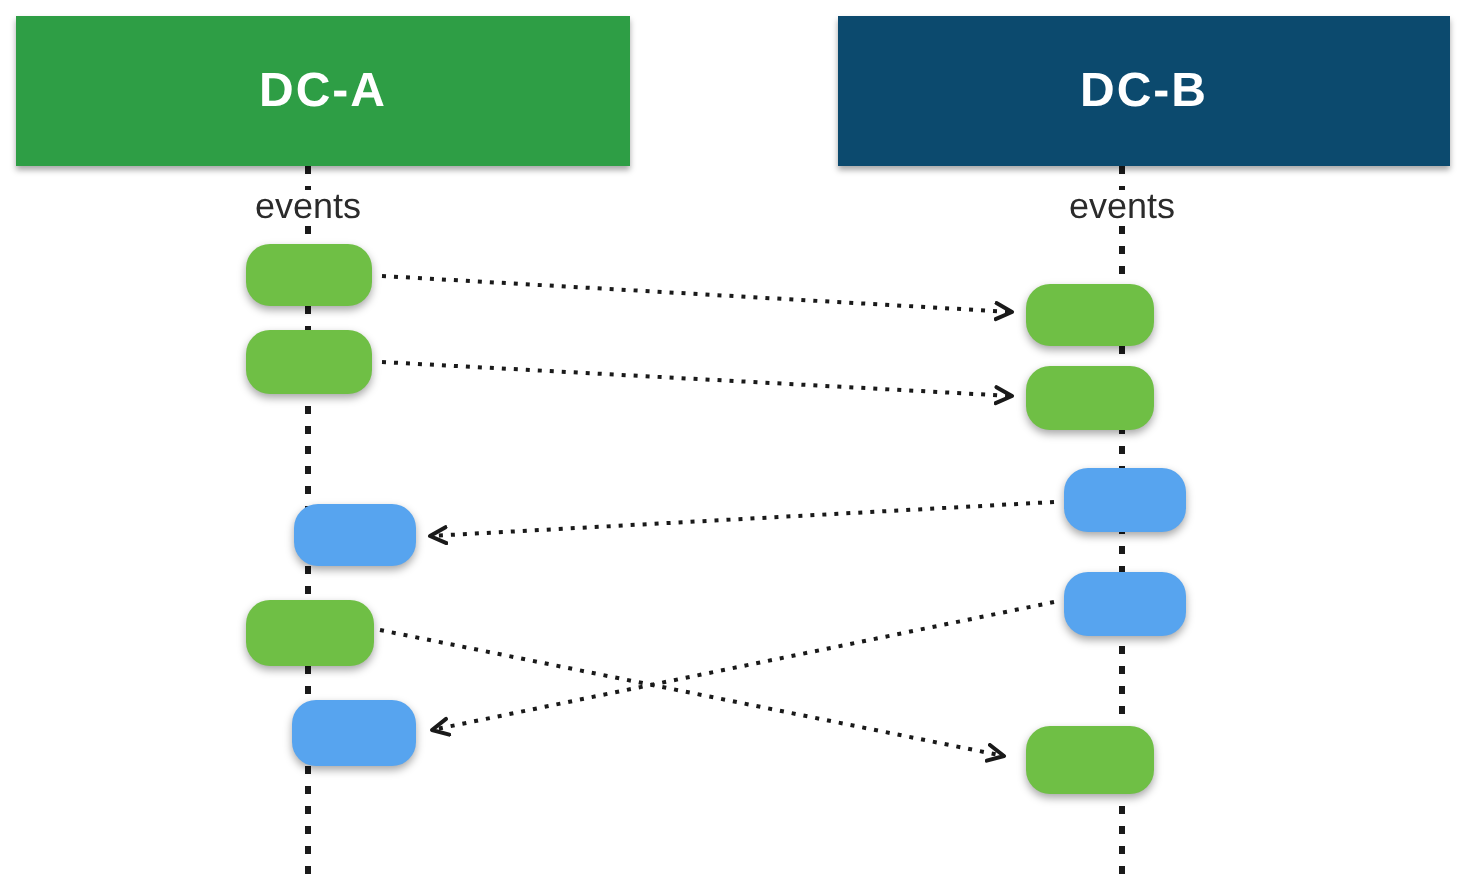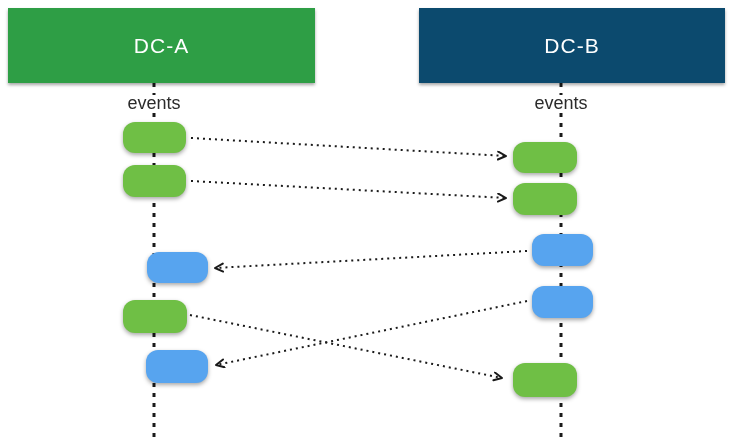--- a/index.html
+++ b/index.html
@@ -13,22 +13,22 @@
   #diagram { position: absolute; inset: 0; width: 735px; height: 439px; }
   #links { position: absolute; left: 0; top: 0; z-index: 1; }
   .actor-header {
     position: absolute;
     z-index: 3;
     display: flex; align-items: center; justify-content: center;
     box-shadow: 0 2px 3px rgba(0,0,0,0.35);
   }
   .actor-label {
     color: #ffffff;
-    font-size: 21px;
-    font-weight: 400;
+    font-size: 24px;
+    font-weight: 700;
     letter-spacing: 1px;
   }
   .lifeline-label {
     position: absolute;
     z-index: 2;
     transform: translateX(-50%);
     background: #ffffff;
     padding: 0 5px;
     font-size: 18px;
     color: #2b2b2b;

